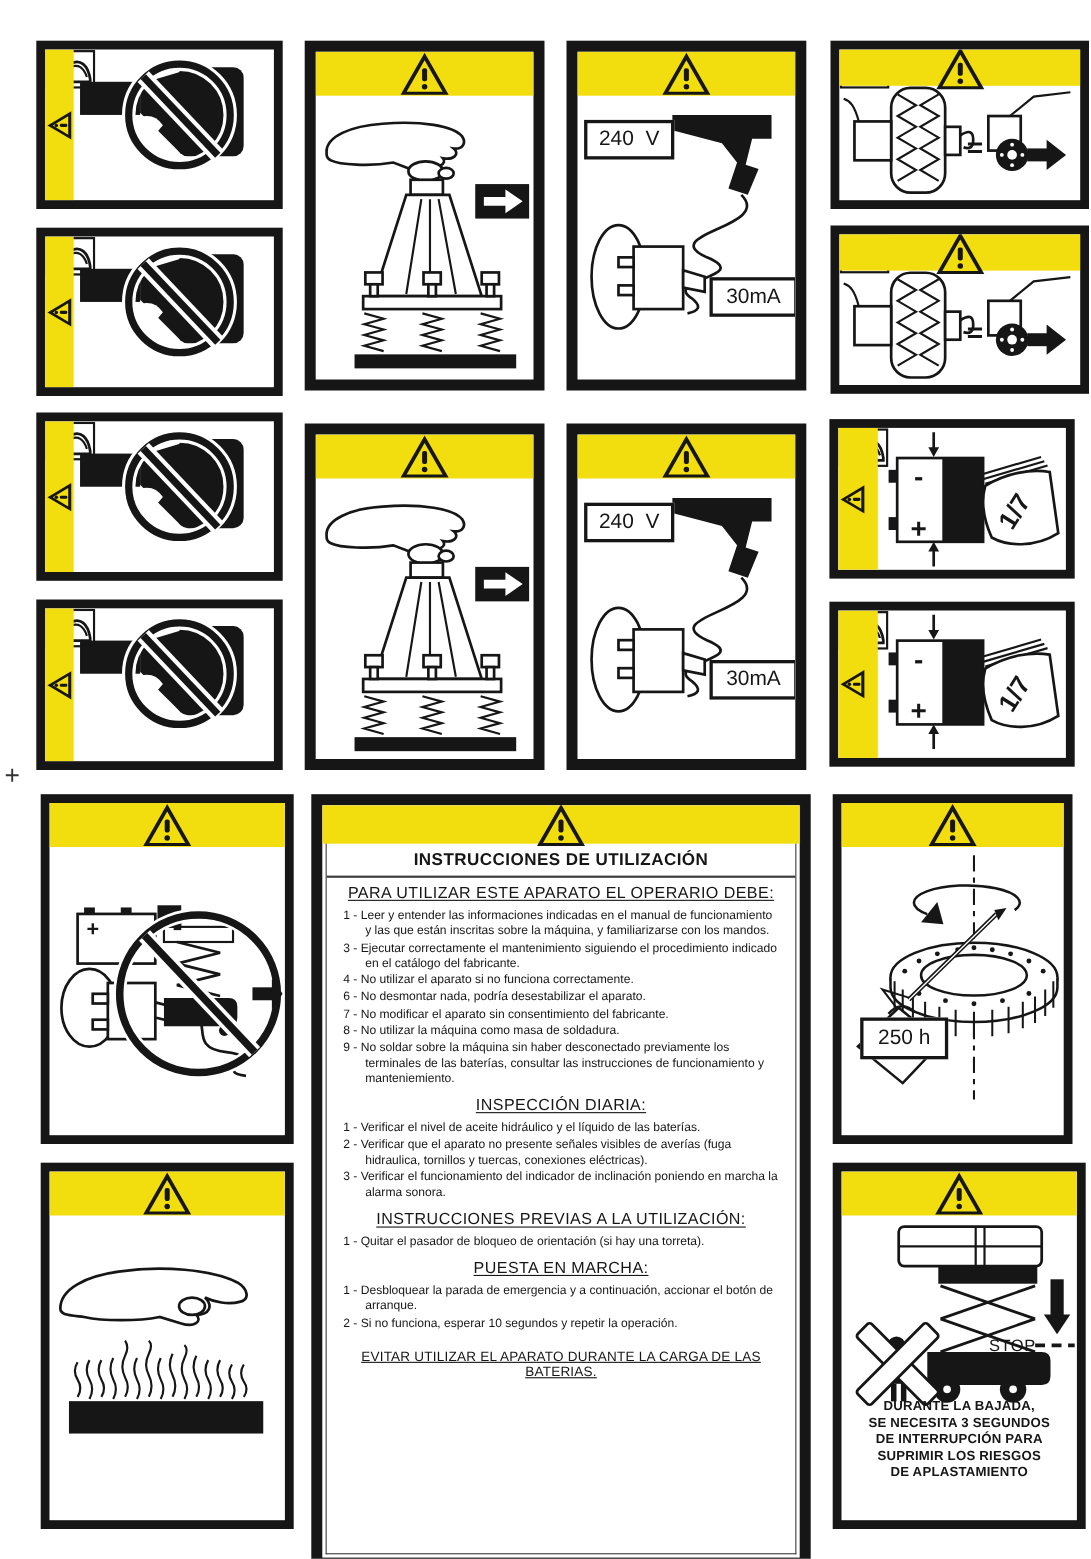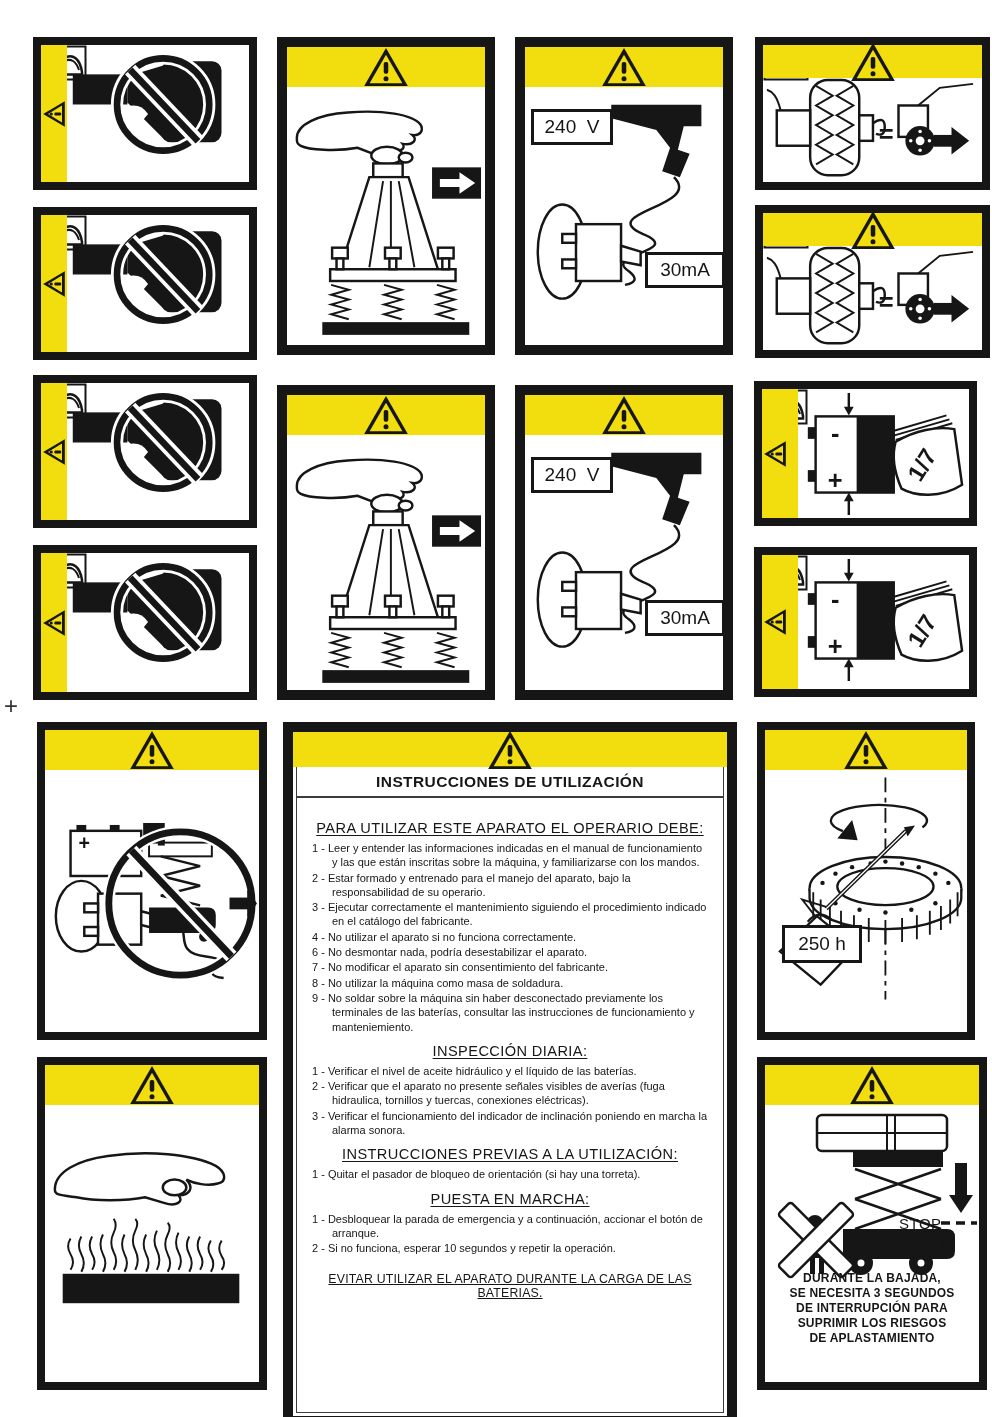--- a/index.html
+++ b/index.html
@@ -26,21 +26,21 @@
   svg .s2{stroke:var(--ink);stroke-width:2;fill:none;}
   svg .sf{stroke:var(--ink);stroke-width:2.5;fill:#fff;}
   svg .f{fill:var(--ink);stroke:none;}
   svg .w{fill:#fff;stroke:none;}
   svg text{font-family:"Liberation Sans",sans-serif;fill:var(--ink);}
   
   .ins-frame{position:absolute;left:3px;right:3px;top:35px;bottom:3px;
              border:1.5px solid #3c3c3c;border-top:none;}
   .ins-title{height:29px;line-height:29px;text-align:center;font-weight:bold;
              font-size:15.5px;letter-spacing:.4px;border-bottom:2px solid #3c3c3c;}
-  .ins-body{position:absolute;left:0;right:0;top:31px;bottom:0;padding:18px 10px;}
+  .ins-body{position:absolute;left:0;right:0;top:31px;bottom:0;padding:2px 10px;}
   .ins-heading{text-align:center;font-size:14.6px;letter-spacing:.4px;
                text-decoration:underline;text-underline-offset:2px;margin:9px 0 5px;}
   .ins-heading.first{margin-top:4px;}
   .ins-item{font-size:11px;line-height:1.3;padding-left:20px;text-indent:-20px;margin:0 5px 1px;}
   .ins-footer{text-align:center;font-size:12.3px;letter-spacing:.2px;
               text-decoration:underline;margin-top:16px;}
   
   .stop-word{position:absolute;right:2px;top:150px;width:78px;text-align:left;
              font-weight:normal;font-size:15px;letter-spacing:.5px;}
   .stop-secs{position:absolute;right:2px;top:169px;width:78px;text-align:center;
@@ -590,21 +590,20 @@
     <polygon points="50,17 86,80 14,80" fill="var(--yellow)"></polygon>
     <rect class="f" x="45" y="33" width="10" height="26" rx="4"></rect>
     <circle class="f" cx="50" cy="70" r="5.5"></circle>
   </svg>
 </div>
       <div class="ins-frame">
         <div class="ins-title">INSTRUCCIONES DE UTILIZACIÓN</div>
         <div class="ins-body">
           <div class="ins-heading first">PARA UTILIZAR ESTE APARATO EL OPERARIO DEBE:</div>
           <div class="ins-item">1 - Leer y entender las informaciones indicadas en el manual de funcionamiento y las que están inscritas sobre la máquina, y familiarizarse con los mandos.</div>
-          <div class="ins-item">2 - Estar formado y entrenado para el manejo del aparato, bajo la responsabilidad de su operario.</div>
           <div class="ins-item">3 - Ejecutar correctamente el mantenimiento siguiendo el procedimiento indicado en el catálogo del fabricante.</div>
           <div class="ins-item">4 - No utilizar el aparato si no funciona correctamente.</div>
           <div class="ins-item">6 - No desmontar nada, podría desestabilizar el aparato.</div>
           <div class="ins-item">7 - No modificar el aparato sin consentimiento del fabricante.</div>
           <div class="ins-item">8 - No utilizar la máquina como masa de soldadura.</div>
           <div class="ins-item">9 - No soldar sobre la máquina sin haber desconectado previamente los terminales de las baterías, consultar las instrucciones de funcionamiento y manteniemiento.</div>
           <div class="ins-heading">INSPECCIÓN DIARIA:</div>
           <div class="ins-item">1 - Verificar el nivel de aceite hidráulico y el líquido de las baterías.</div>
           <div class="ins-item">2 - Verificar que el aparato no presente señales visibles de averías (fuga hidraulica, tornillos y tuercas, conexiones eléctricas).</div>
           <div class="ins-item">3 - Verificar el funcionamiento del indicador de inclinación poniendo en marcha la alarma sonora.</div>

